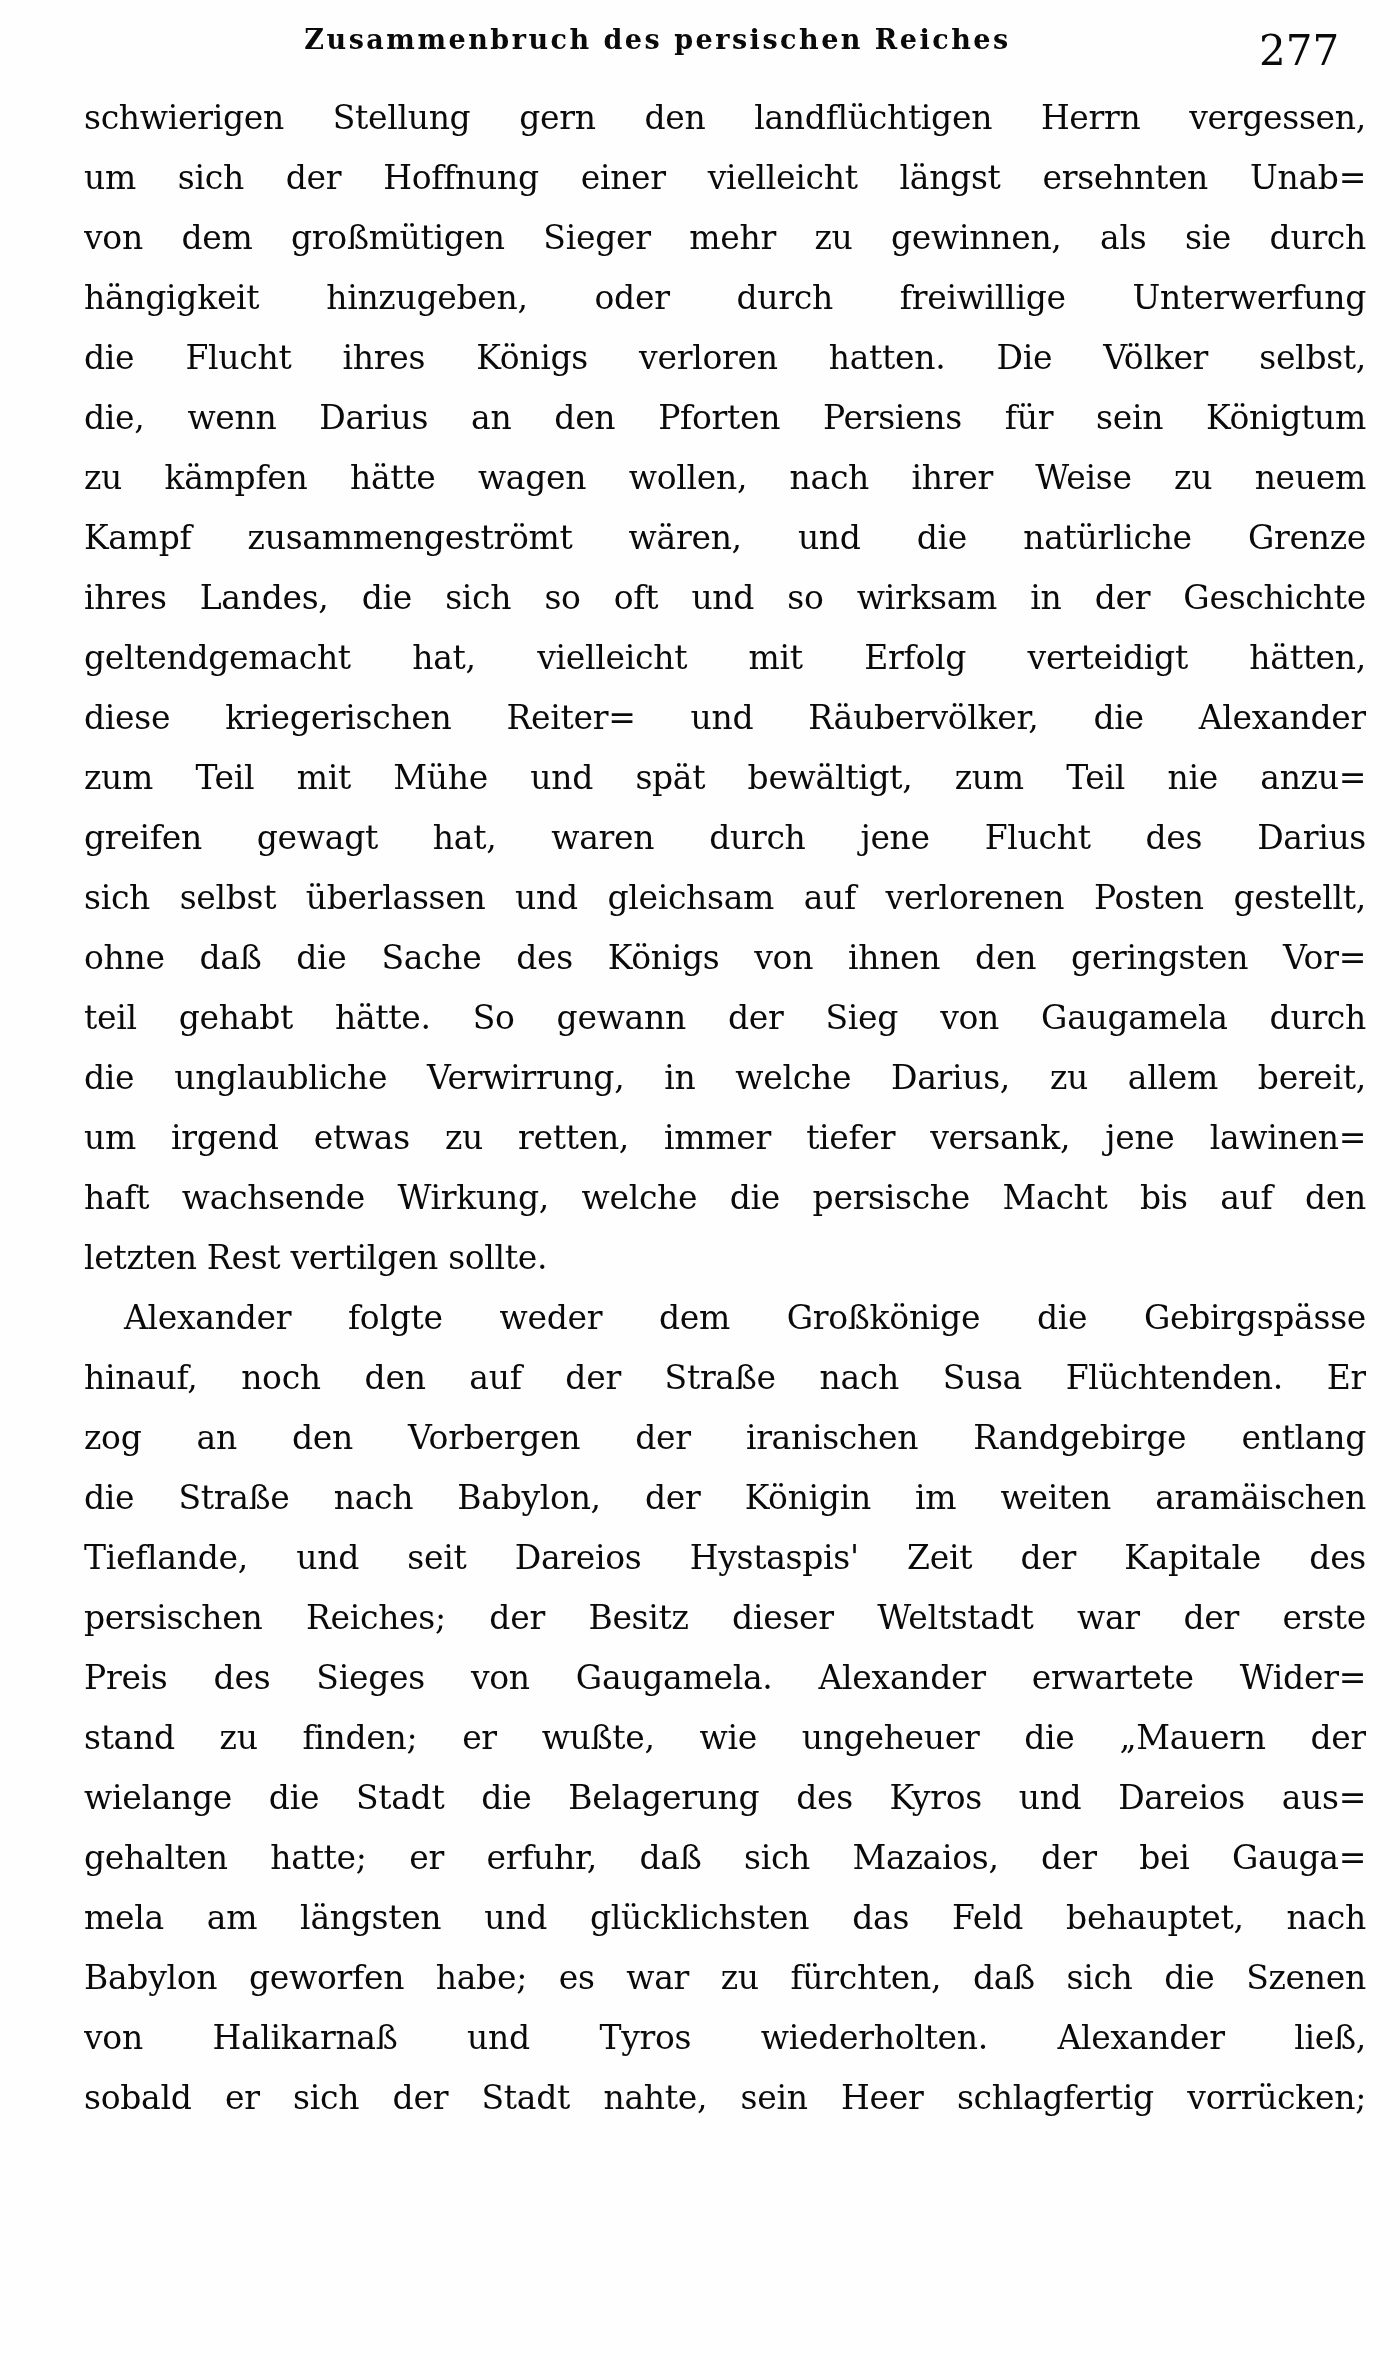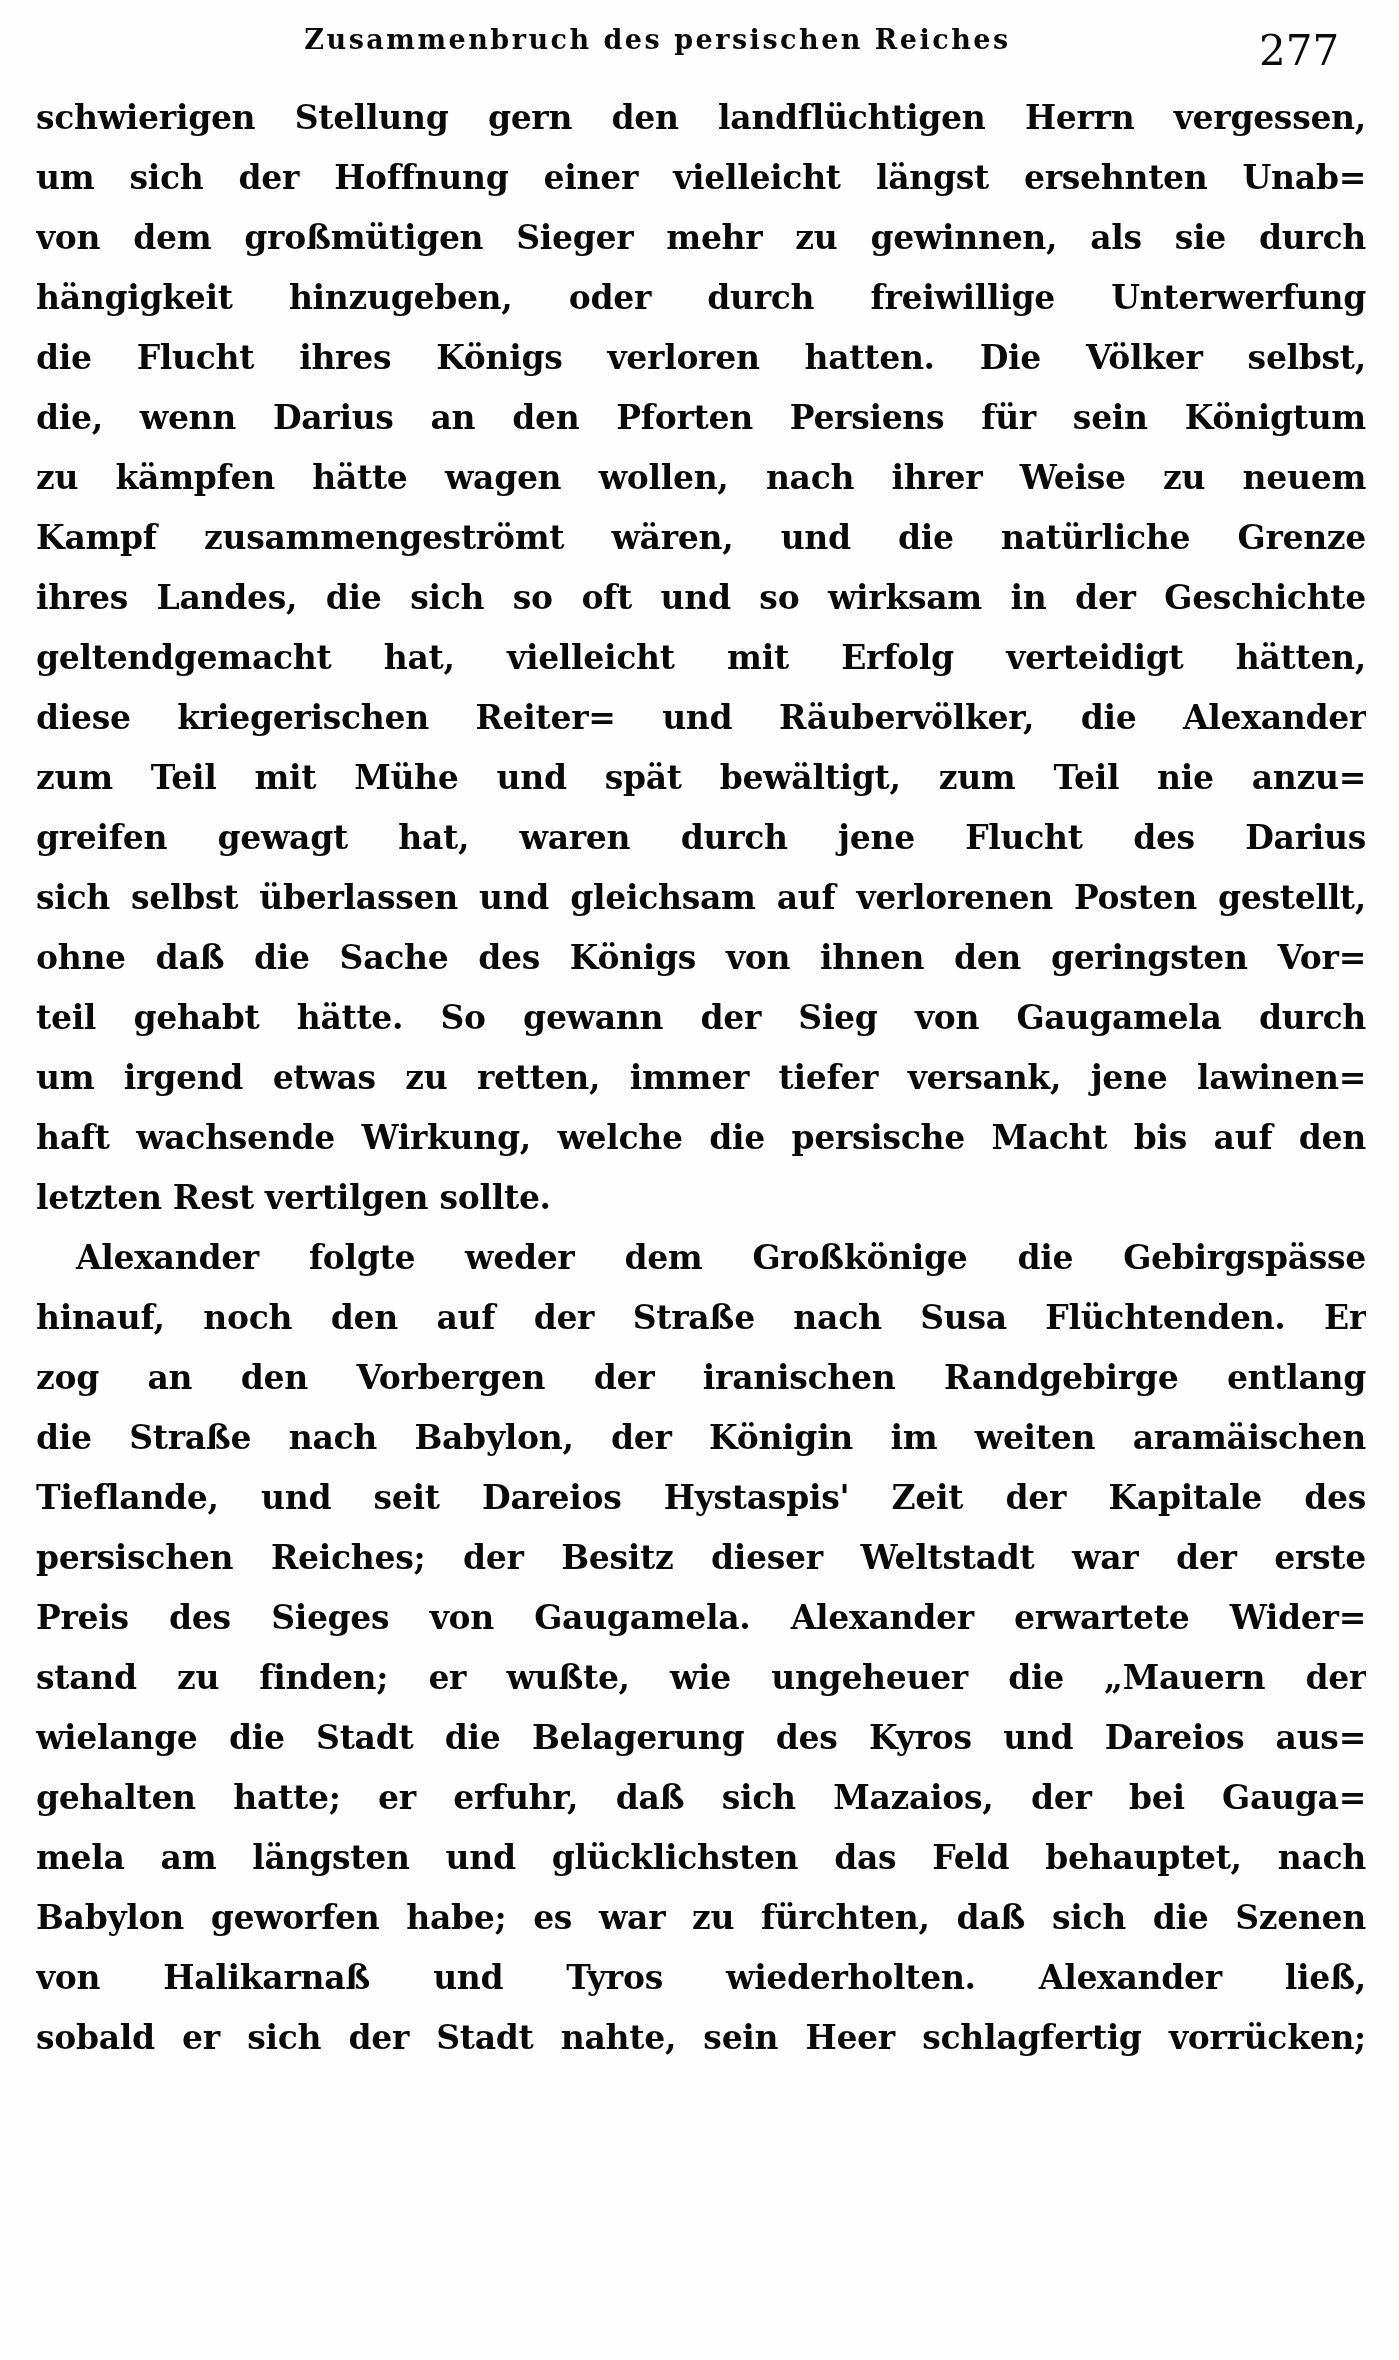--- a/index.html
+++ b/index.html
@@ -41,27 +41,28 @@
     transform: translateX(100%);
   }
   .page-body {
     position: absolute;
     top: 88px;
     left: 36px;
     width: 1330px;
   }
   .text-line {
     font-size: 33px;
-    font-weight: 700;
+    font-weight: 400;
     line-height: 60px;
     height: 60px;
     letter-spacing: -0.3px;
     text-align: justify;
     text-align-last: justify;
     overflow: hidden;
+    margin-left: 48px;
   }
   .text-line.no-stretch {
     text-align: center;
     text-align-last: left;
   }
   .text-line.indent {
     text-indent: 40px;
   }
 </style>
 </head>
@@ -85,20 +86,21 @@
     <div class="text-line">zu kämpfen hätte wagen wollen, nach ihrer Weise zu neuem</div>
     <div class="text-line">Kampf zusammengeströmt wären, und die natürliche Grenze</div>
     <div class="text-line">ihres Landes, die sich so oft und so wirksam in der Geschichte</div>
     <div class="text-line">geltendgemacht hat, vielleicht mit Erfolg verteidigt hätten,</div>
     <div class="text-line">diese kriegerischen Reiter= und Räubervölker, die Alexander</div>
     <div class="text-line">zum Teil mit Mühe und spät bewältigt, zum Teil nie anzu=</div>
     <div class="text-line">greifen gewagt hat, waren durch jene Flucht des Darius</div>
     <div class="text-line">sich selbst überlassen und gleichsam auf verlorenen Posten gestellt,</div>
     <div class="text-line">ohne daß die Sache des Königs von ihnen den geringsten Vor=</div>
     <div class="text-line">teil gehabt hätte. So gewann der Sieg von Gaugamela durch</div>
+    <div class="text-line">die unglaubliche Verwirrung, in welche Darius, zu allem bereit,</div>
     <div class="text-line">um irgend etwas zu retten, immer tiefer versank, jene lawinen=</div>
     <div class="text-line">haft wachsende Wirkung, welche die persische Macht bis auf den</div>
     <div class="text-line no-stretch">letzten Rest vertilgen sollte.</div>
 
     <div class="text-line indent">Alexander folgte weder dem Großkönige die Gebirgspässe</div>
     <div class="text-line">hinauf, noch den auf der Straße nach Susa Flüchtenden. Er</div>
     <div class="text-line">zog an den Vorbergen der iranischen Randgebirge entlang</div>
     <div class="text-line">die Straße nach Babylon, der Königin im weiten aramäischen</div>
     <div class="text-line">Tieflande, und seit Dareios Hystaspis' Zeit der Kapitale des</div>
     <div class="text-line">persischen Reiches; der Besitz dieser Weltstadt war der erste</div>

